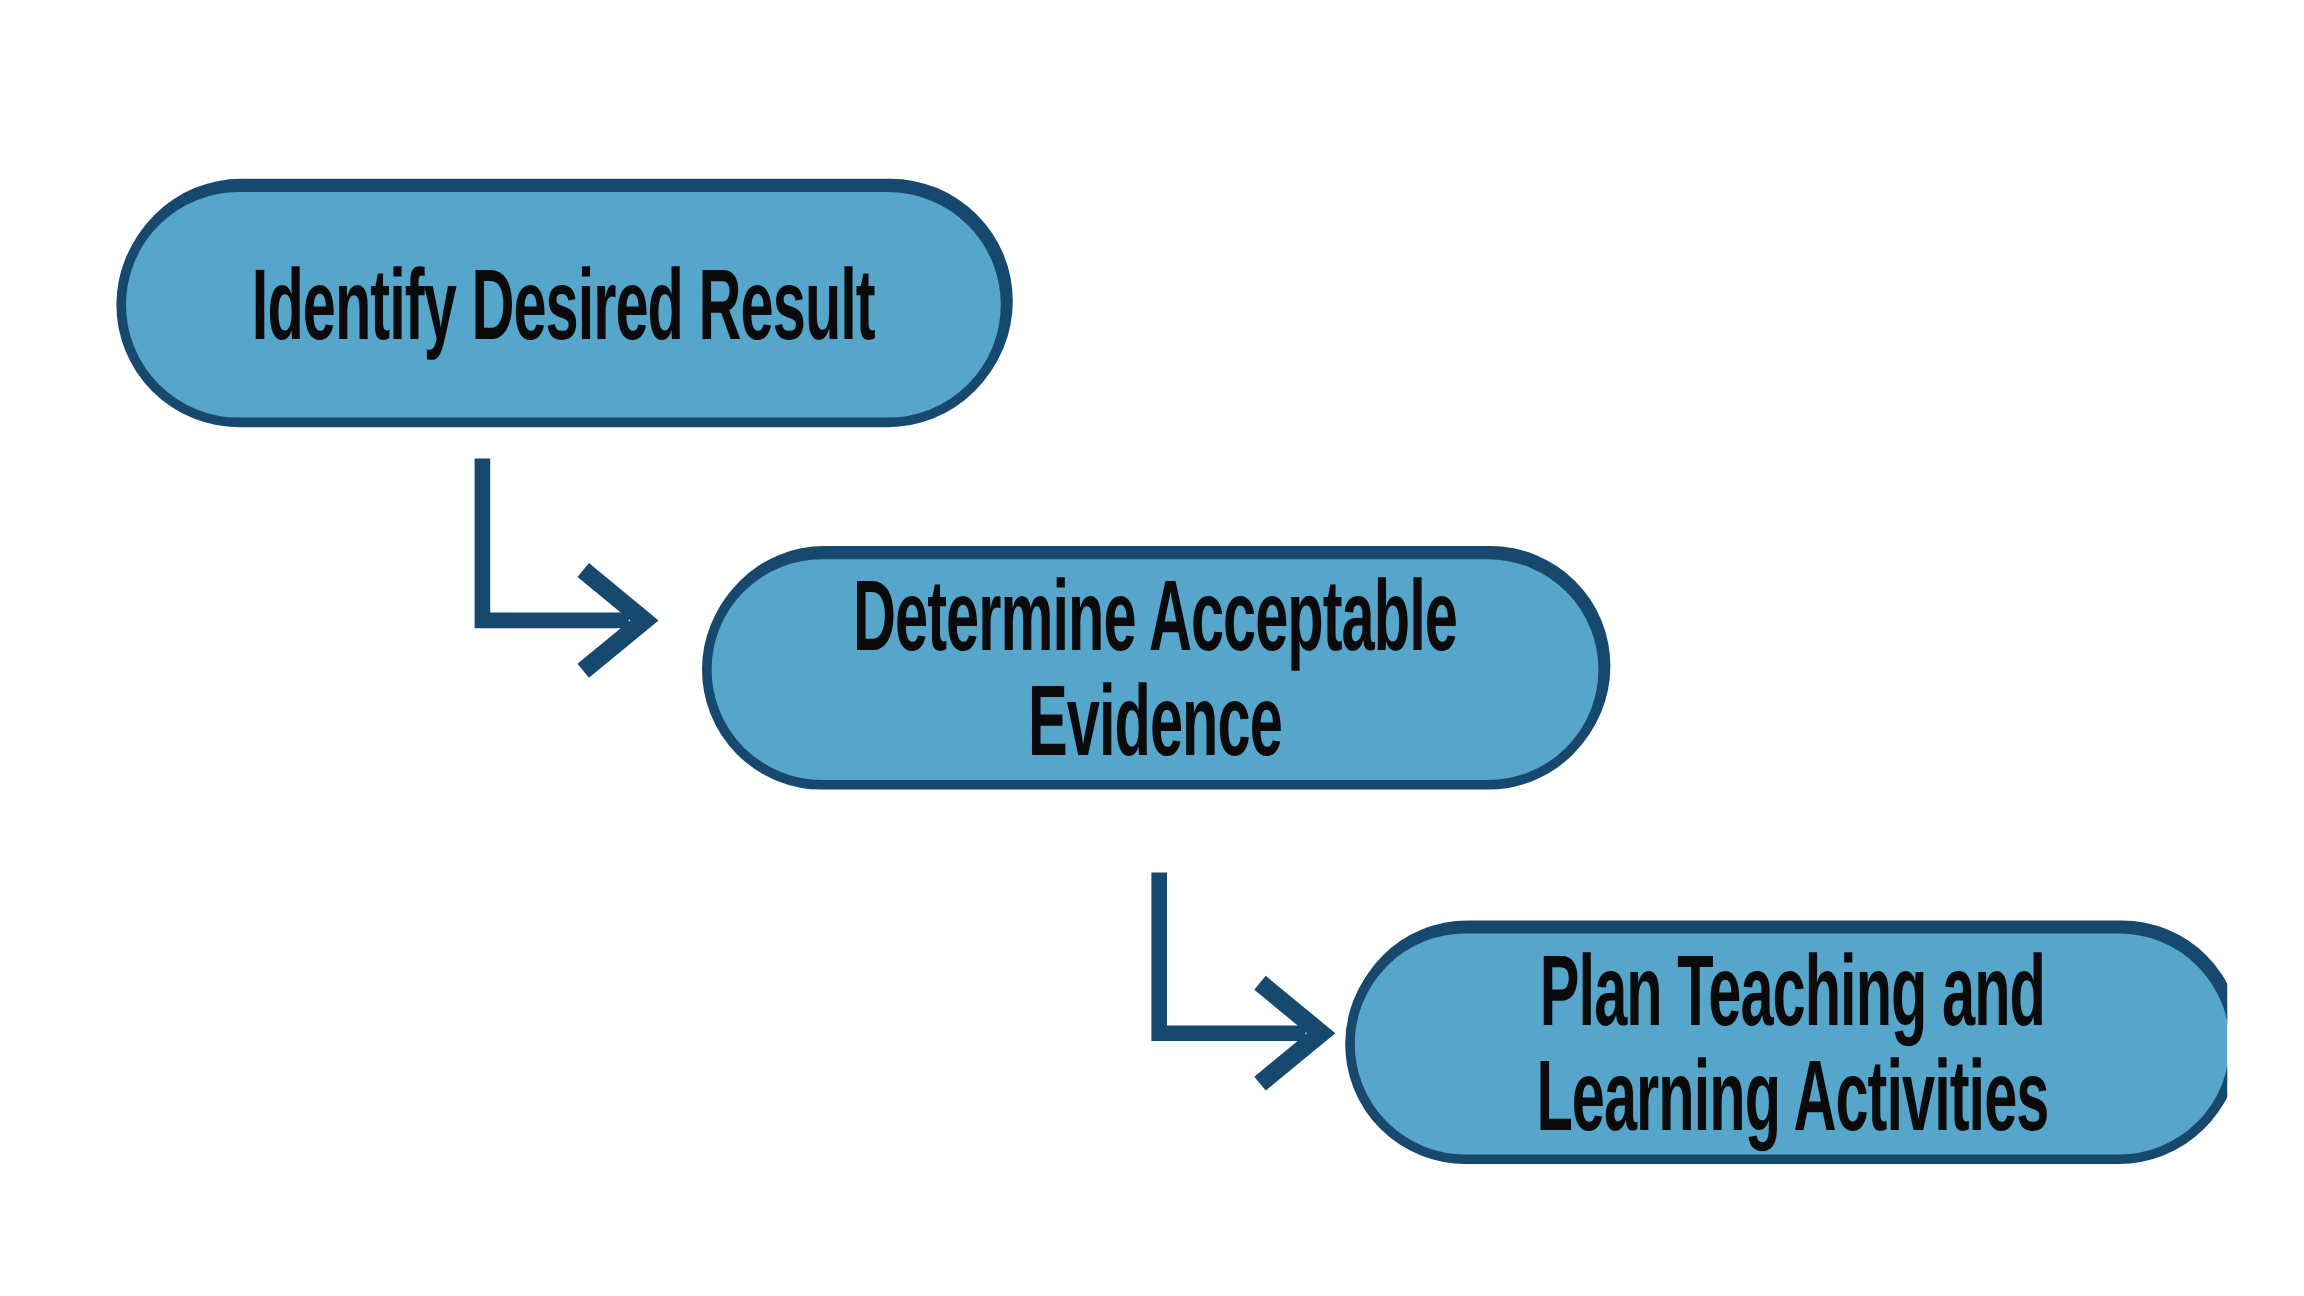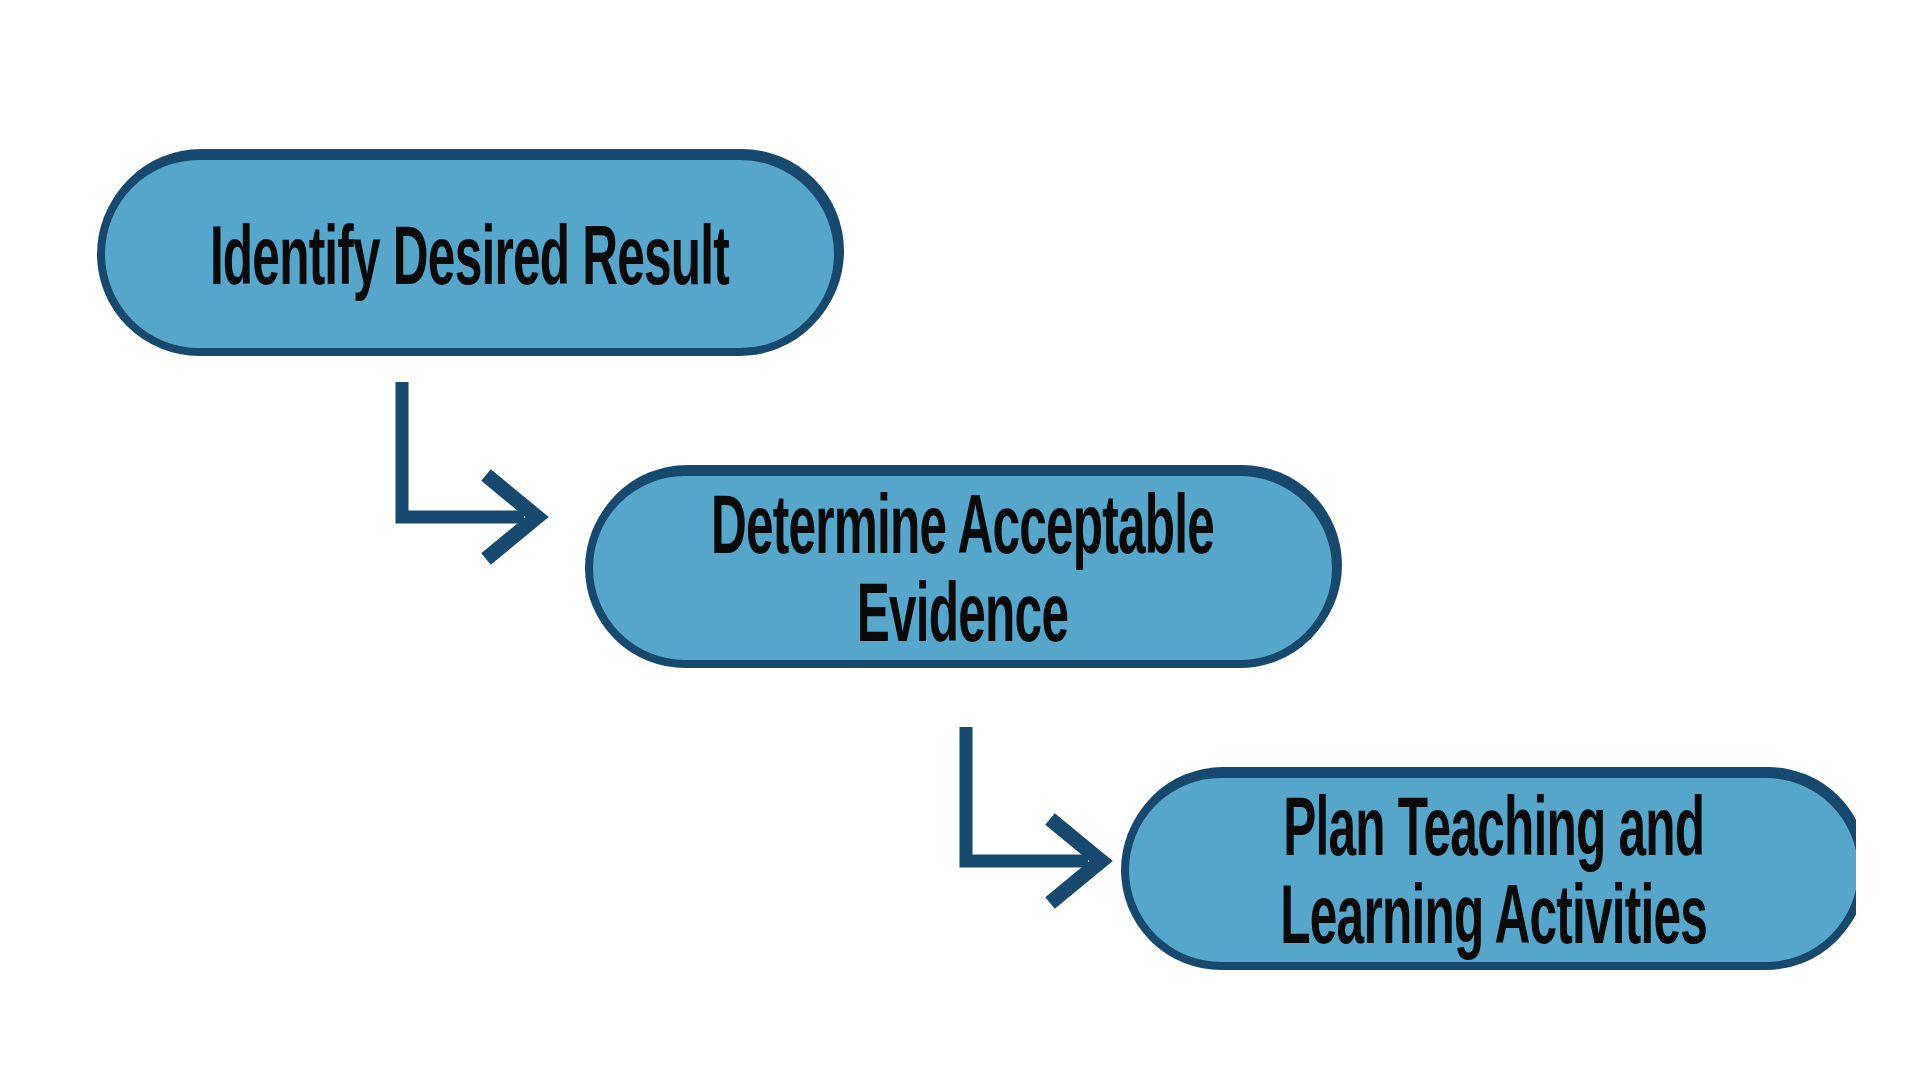--- a/index.html
+++ b/index.html
@@ -36,21 +36,21 @@
     box-sizing: border-box;
     background: var(--node-fill, #55a6ca);
     border: 8px solid var(--node-border, #17486e);
     border-radius: 110px;
     box-shadow: 2px -3px 0 0 var(--node-border, #17486e);
     display: flex;
     align-items: center;
     justify-content: center;
   }
   .node-1 { left:  97px; top: 152px; width: 745px; height: 204px; }
-  .node-2 { left: 585px; top: 468px; width: 755px; height: 200px; justify-content: center; }
+  .node-2 { left: 585px; top: 458px; width: 755px; height: 200px; justify-content: center; }
   .node-3 { left: 1121px; top: 770px; width: 745px; height: 200px; justify-content: center; }
   .label {
     color: var(--text-color, #0a0a0a);
     font-weight: 700;
     font-size: 62px;
     line-height: 65px;
     letter-spacing: -1px;
     text-align: center;
     white-space: nowrap;
     transform: scale(0.80, 1.35);

